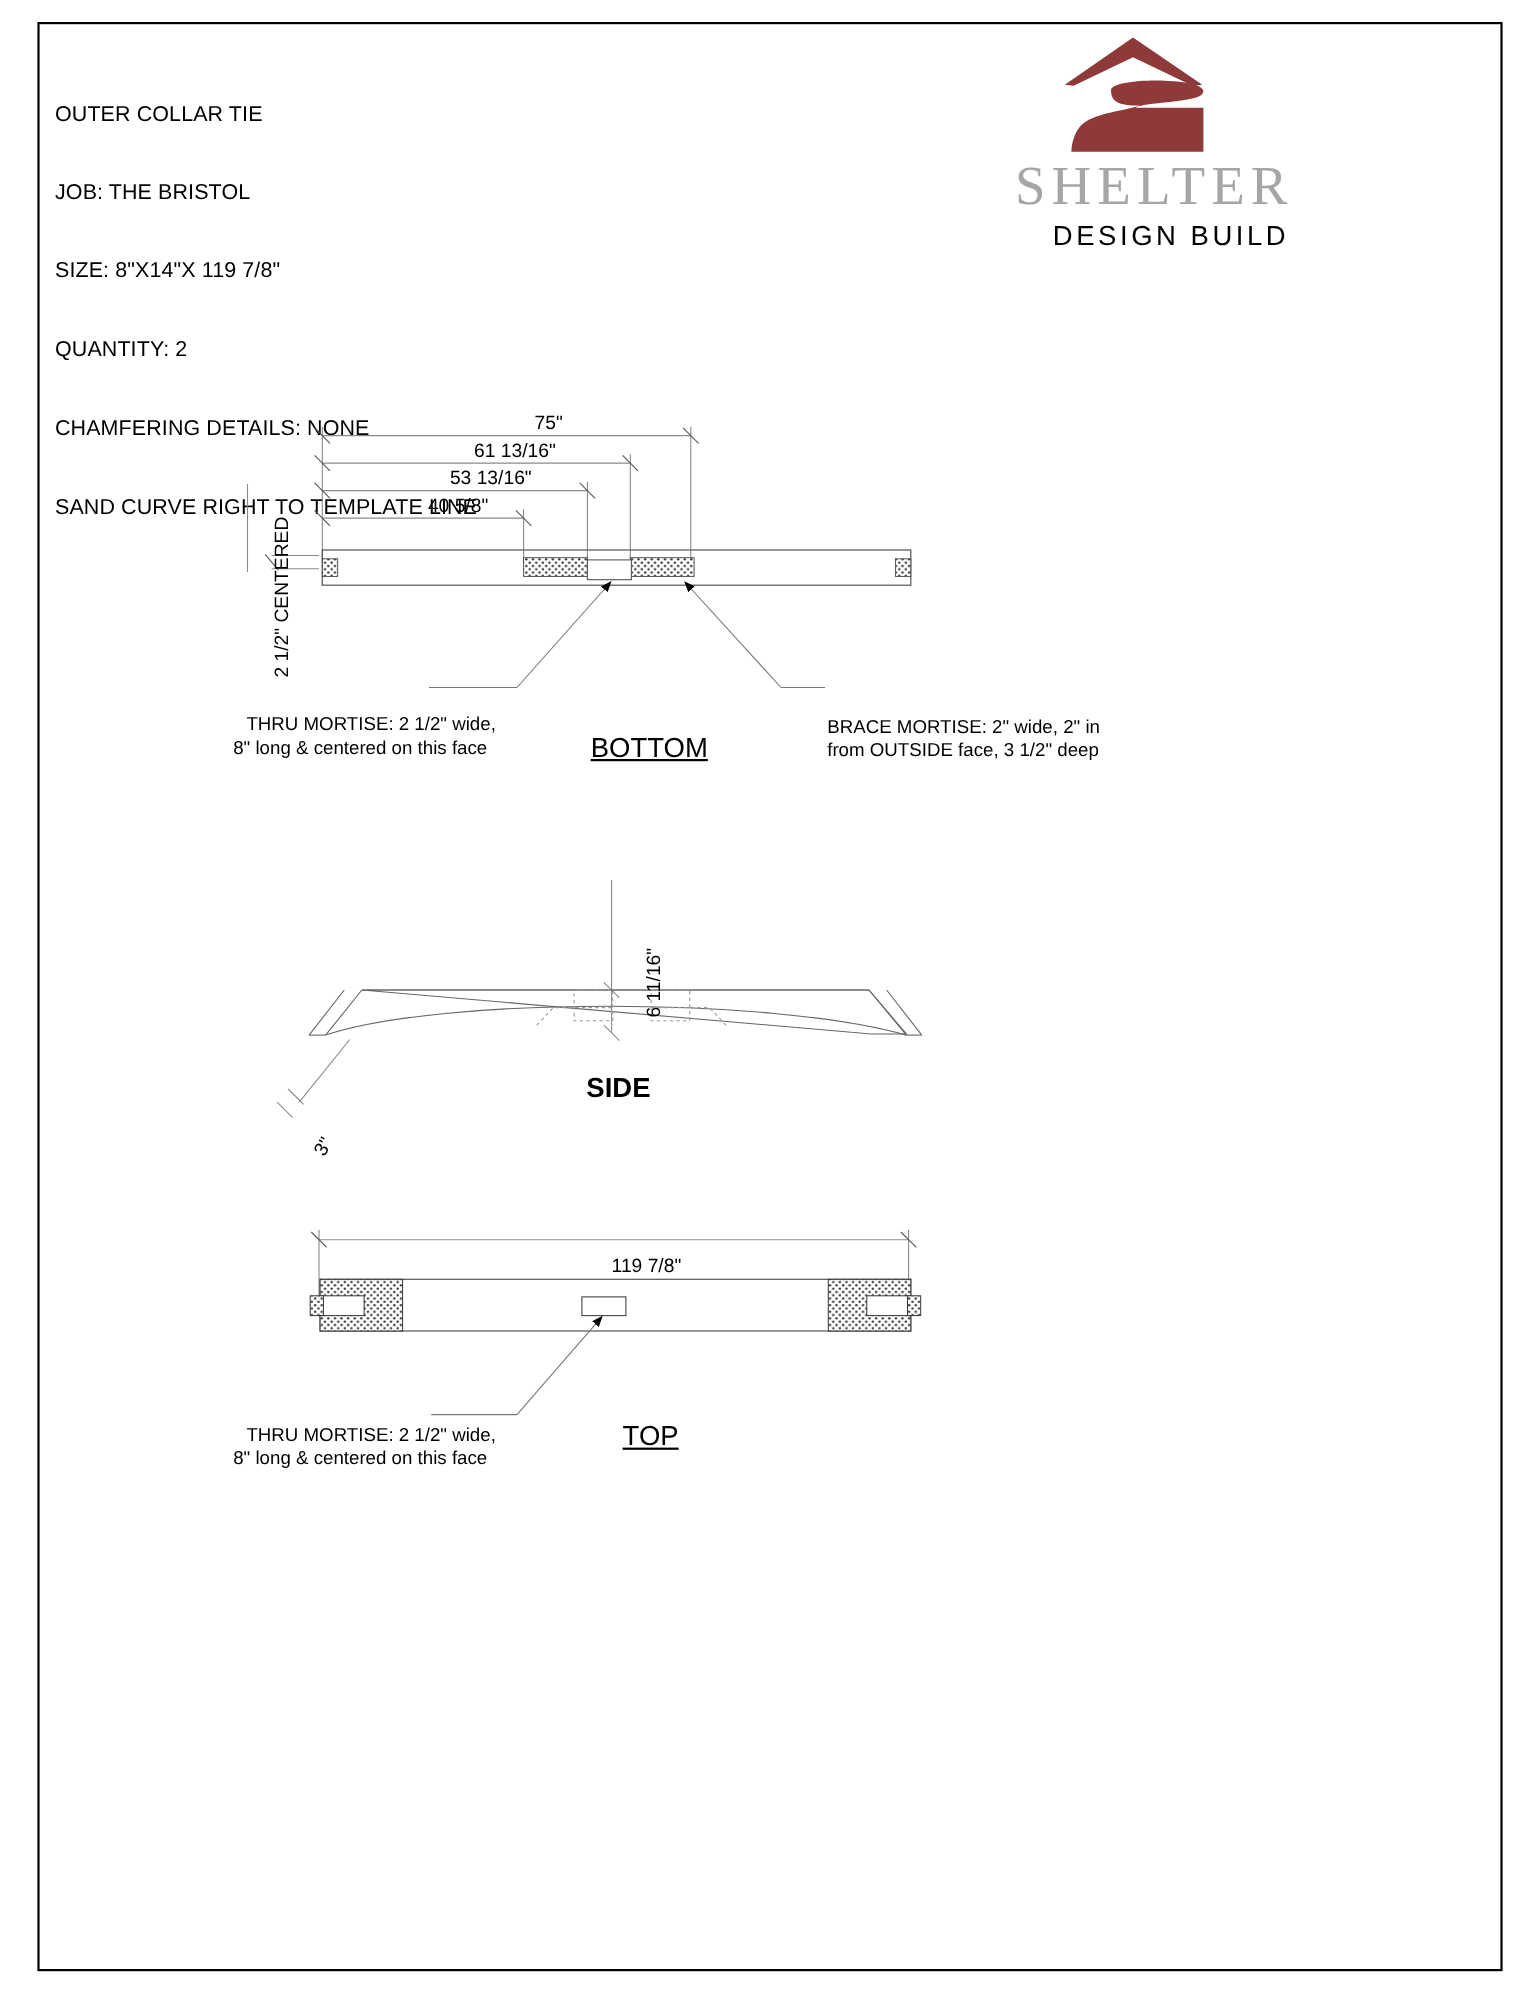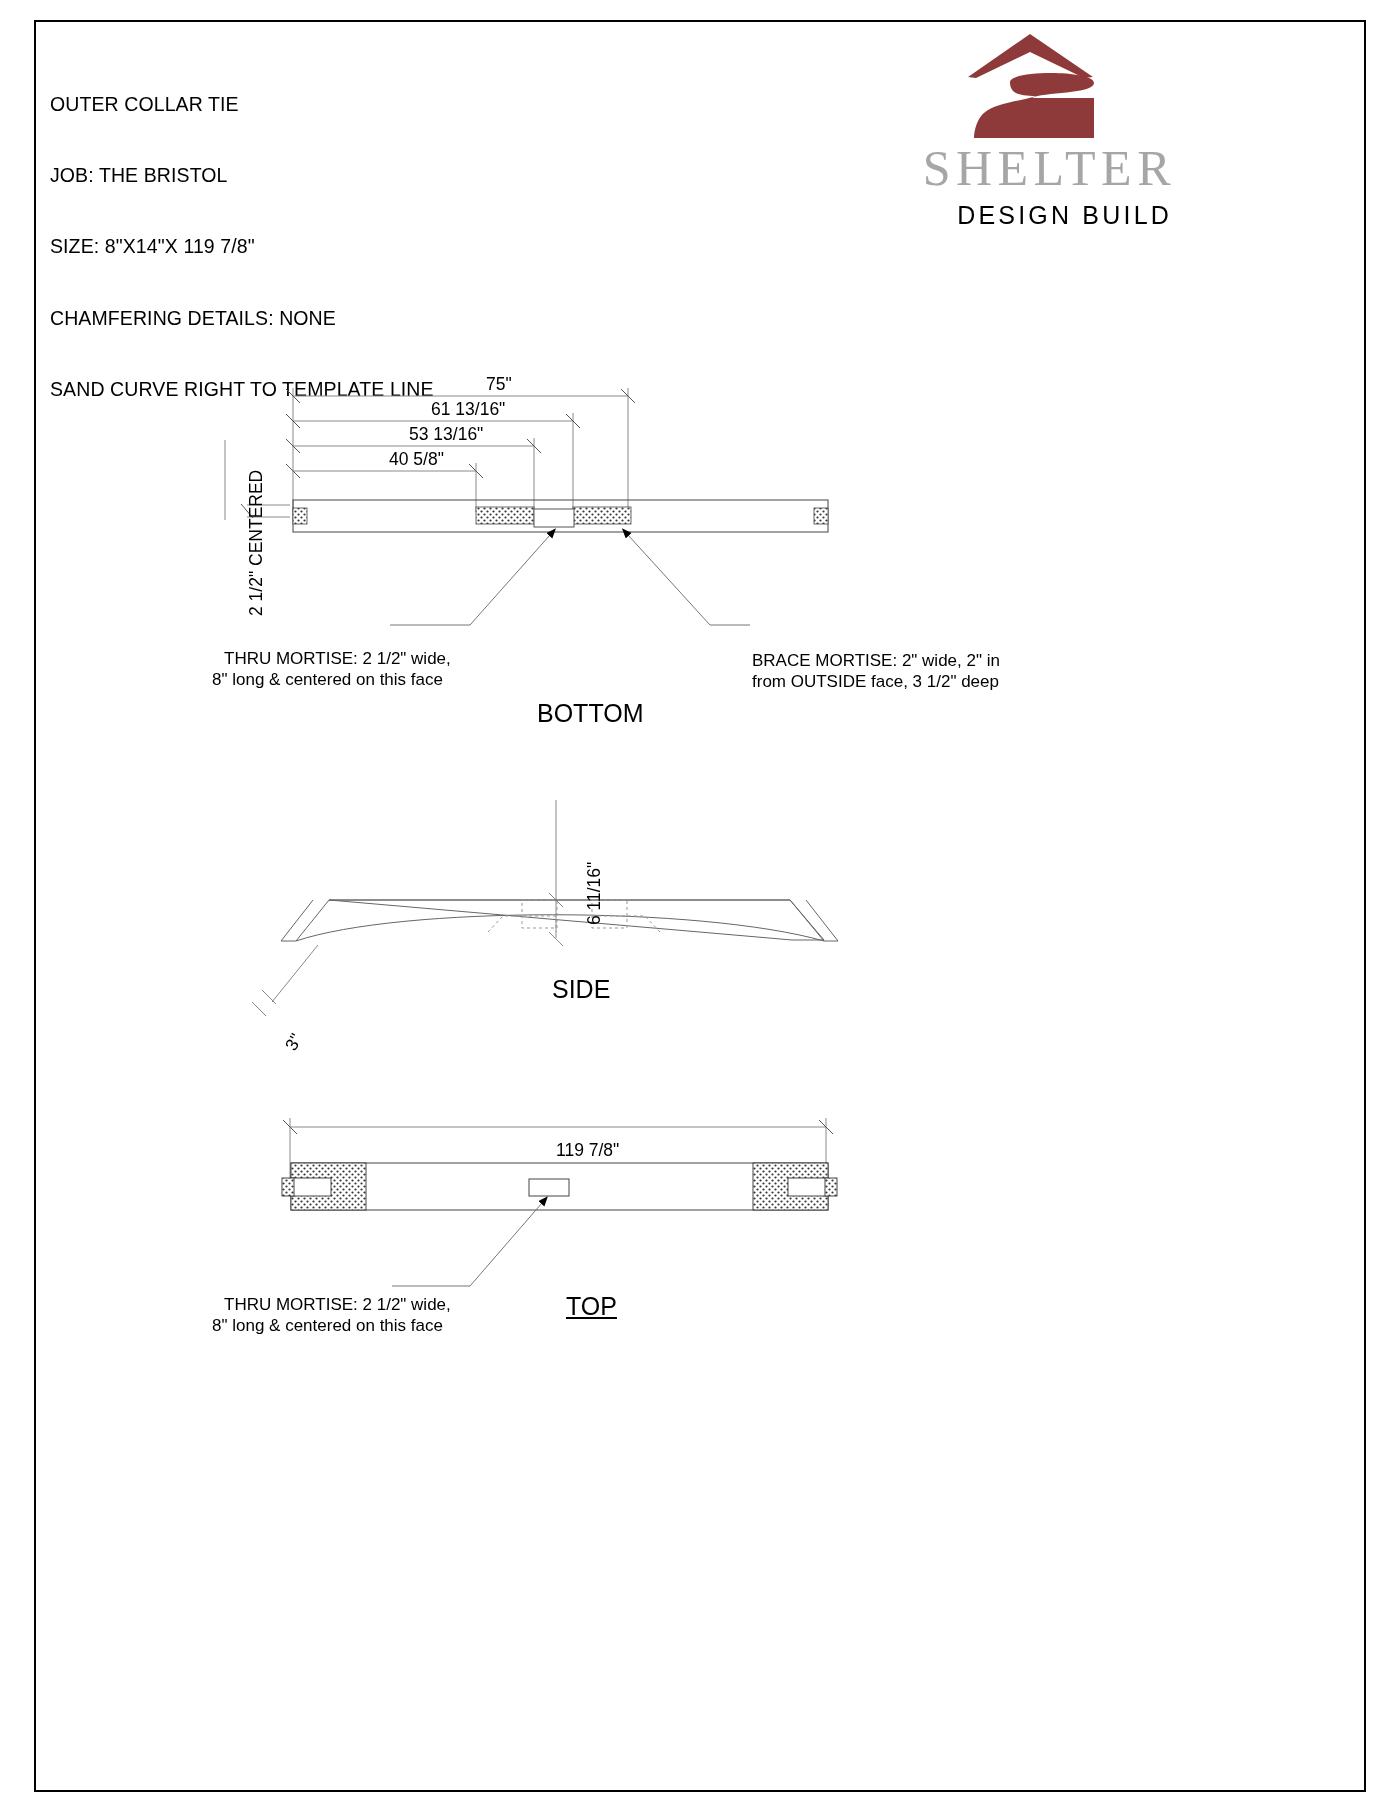--- a/index.html
+++ b/index.html
@@ -45,20 +45,21 @@
 </style>
 </head>
 <body>
 
 <div class="sheet"></div>
 
 <div class="titleblock">
   <div>OUTER COLLAR TIE</div>
   <div>JOB: THE BRISTOL</div>
   <div>SIZE: 8"X14"X 119 7/8"</div>
+  <div>QUANTITY: 2</div>
   <div>CHAMFERING DETAILS: NONE</div>
   <div>SAND CURVE RIGHT TO TEMPLATE LINE</div>
 </div>
 
 <div class="logo">
   <svg class="logo-mark" viewBox="0 0 130 110">
     <polygon points="64,4 127,47 118,48 64,22 10,48 2,47" fill="#8E3A3A"></polygon>
     <path d="M44,52 C44,40 128,40 128,53 C128,64 76,62 66,68 L128,68 L128,108 L8,108
              C8,108 8,88 22,80 C36,72 60,70 70,66 C50,66 44,62 44,52 Z" fill="#8E3A3A"></path>
   </svg>
@@ -206,22 +207,22 @@
 <div class="dimtxt" style="left:389px;top:449px;">40 5/8"</div>
 
 <div class="vlabel" style="left:246px;top:616px;transform:rotate(-90deg);font-size:17.5px;">2 1/2" CENTERED</div>
 
 <div class="txt" style="left:224px;top:648px;">THRU MORTISE: 2 1/2" wide,</div>
 <div class="txt" style="left:212px;top:669px;">8" long &amp; centered on this face</div>
 
 <div class="txt" style="left:752px;top:650px;">BRACE MORTISE: 2" wide, 2" in</div>
 <div class="txt" style="left:752px;top:671px;">from OUTSIDE face, 3 1/2" deep</div>
 
-<div class="viewname" style="left:537px;top:699px;">BOTTOM</div>
+<div class="viewname" style="left:537px;top:666px;text-decoration:underline;">BOTTOM</div>
 
 <div class="vlabel" style="left:584px;top:925px;transform:rotate(-90deg);font-size:17.5px;">6 11/16"</div>
 <div class="vlabel" style="left:281px;top:1044px;transform:rotate(-60deg);font-size:17.5px;">3"</div>
-<div class="viewname" style="left:552px;top:975px;">SIDE</div>
+<div class="viewname" style="left:533px;top:975px;font-weight:bold;">SIDE</div>
 
 <div class="dimtxt" style="left:556px;top:1140px;">119 7/8"</div>
 <div class="txt" style="left:224px;top:1294px;">THRU MORTISE: 2 1/2" wide,</div>
 <div class="txt" style="left:212px;top:1315px;">8" long &amp; centered on this face</div>
 <div class="viewname" style="left:566px;top:1292px;text-decoration:underline;">TOP</div>
 
 </body></html>

